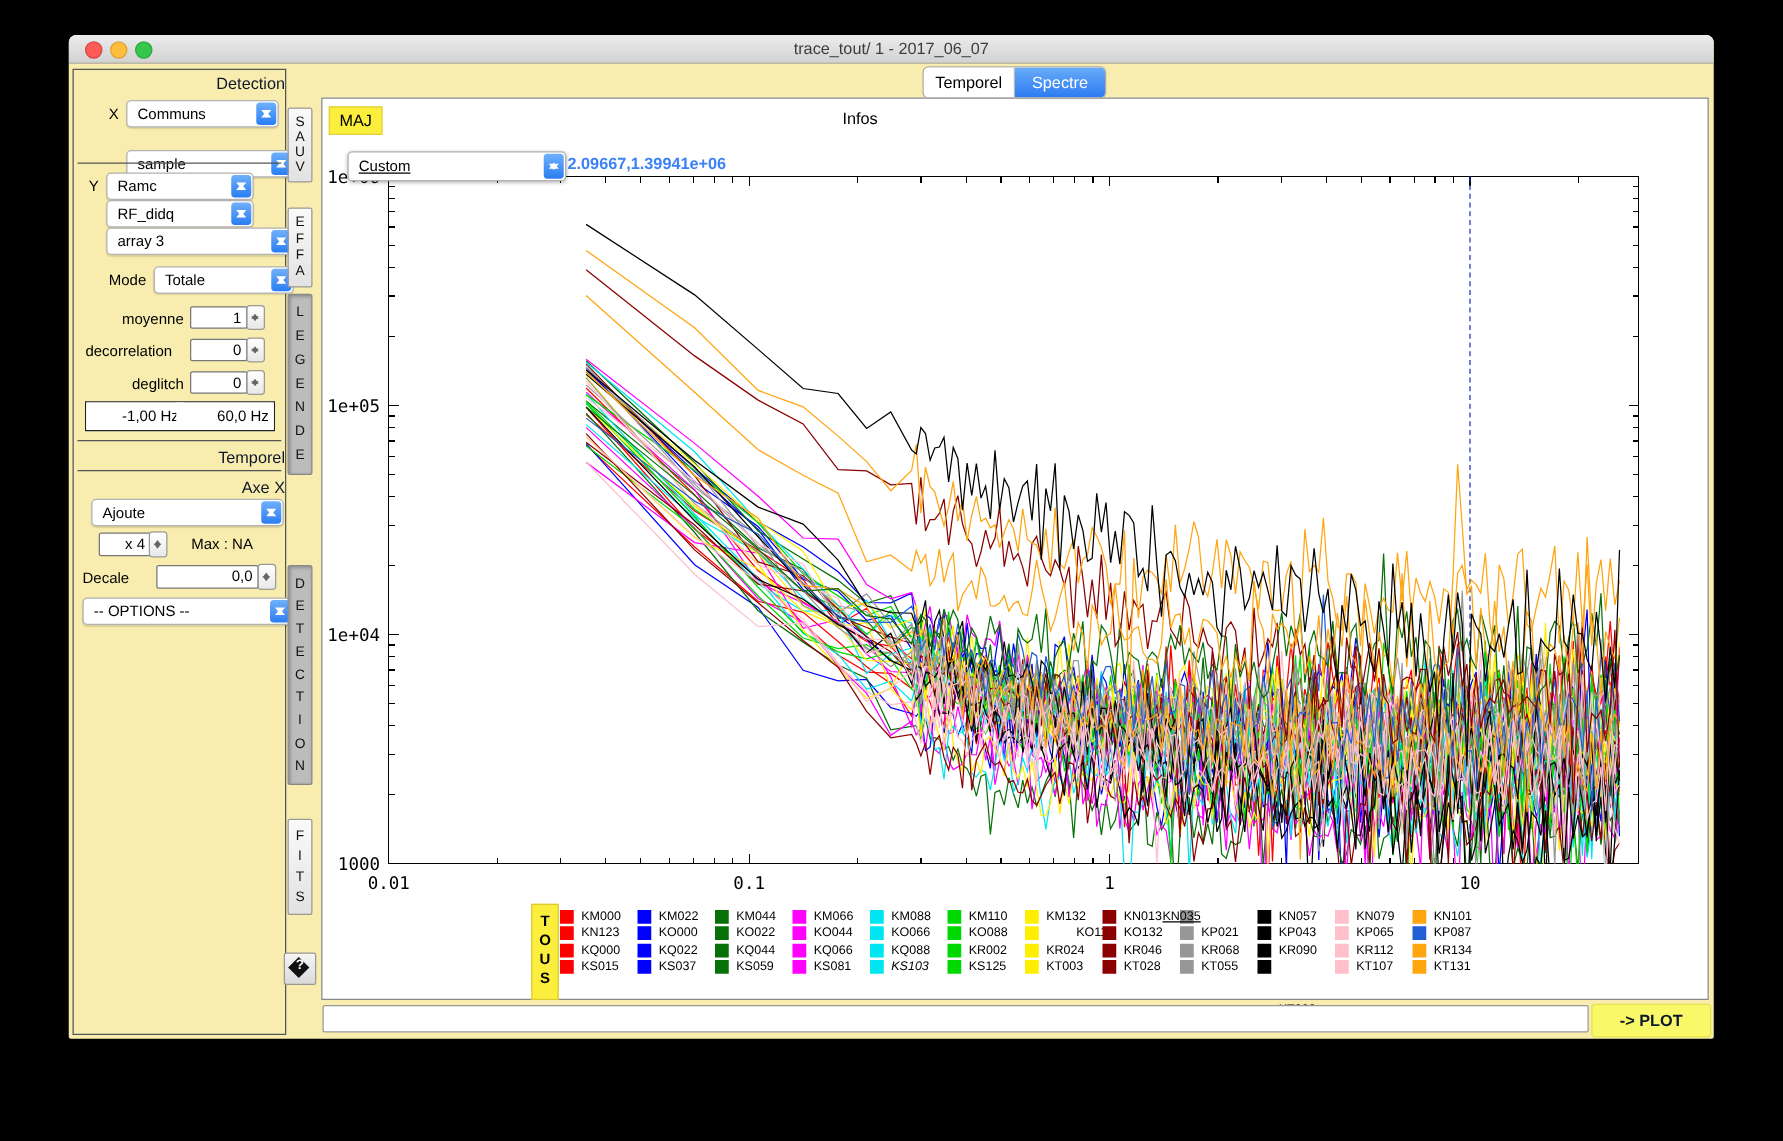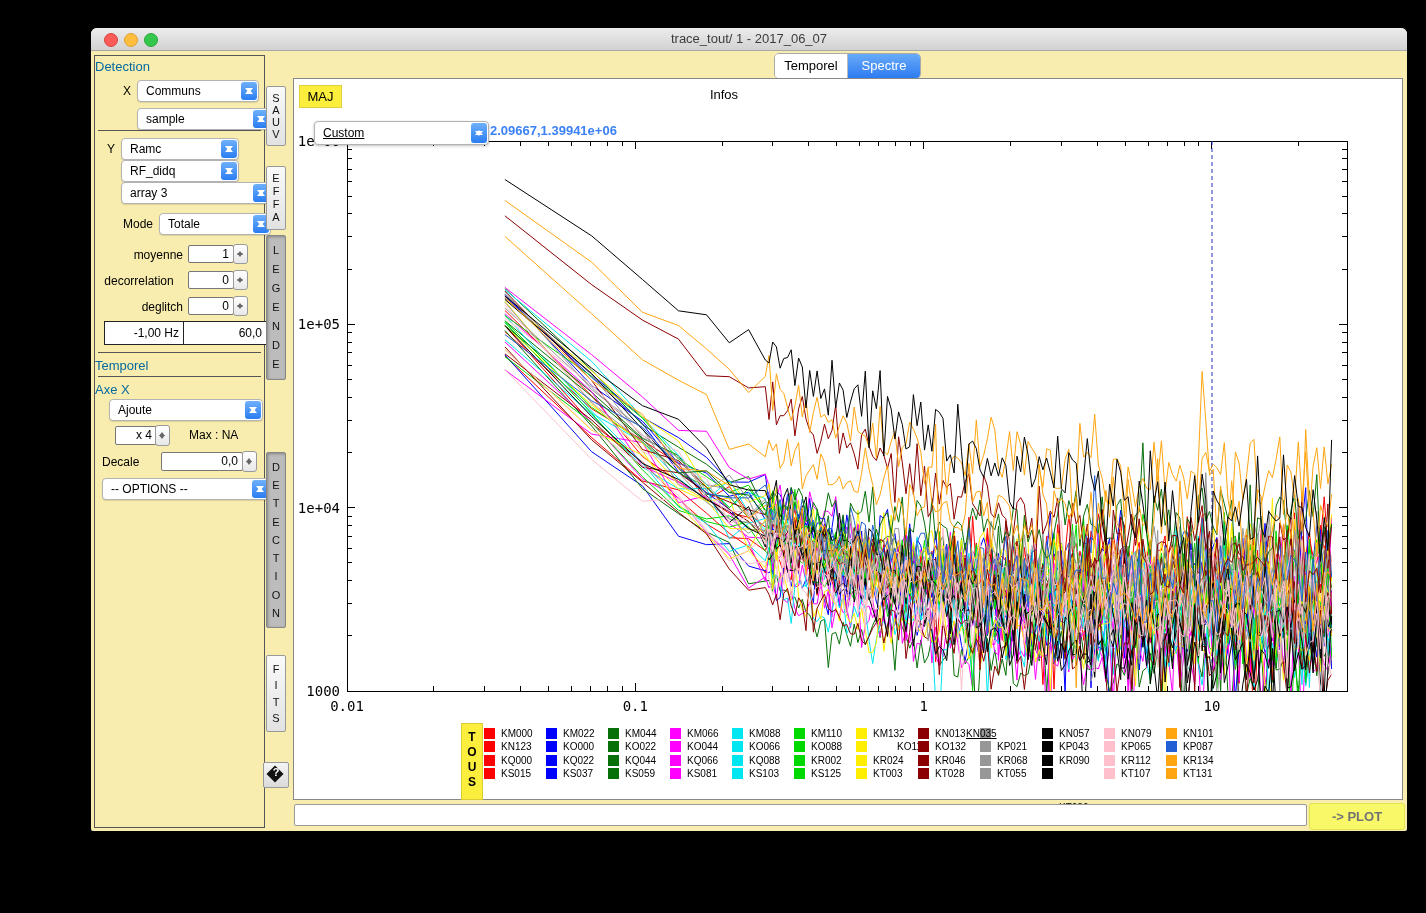--- a/index.html
+++ b/index.html
@@ -1,43 +1,43 @@
 <!DOCTYPE html>
 <html><head>
 <meta charset="utf-8">
 <style>
   html,body{margin:0;padding:0;background:#000;width:1426px;height:913px;overflow:hidden;
     font-family:"Liberation Sans",sans-serif;-webkit-font-smoothing:antialiased;}
   #window{position:absolute;left:55px;top:28px;width:1316px;height:803px;background:#f8edae;
-    border-radius:6px 6px 2px 2px;overflow:hidden;box-shadow:0 8px 30px rgba(0,0,0,.6);margin-left:36px;}
+    border-radius:6px 6px 2px 2px;overflow:hidden;box-shadow:0 8px 30px rgba(0,0,0,.6);}
   
   #titlebar{position:absolute;left:0;top:0;right:0;height:22px;
     background:linear-gradient(#ececec,#d2d2d2);border-bottom:1px solid #a8a8a8;}
   .tl{position:absolute;top:5px;width:12px;height:12px;border-radius:50%;}
   #btn-close{left:13px;background:#fc5b57;border:1px solid #d94542;}
   #btn-min{left:33px;background:#fdbe3f;border:1px solid #dfa133;}
   #btn-zoom{left:53px;background:#34c74b;border:1px solid #2aa73d;}
   #win-title{position:absolute;left:0;right:0;top:3px;text-align:center;font-size:13px;color:#3c3c3c;}
   
   #sidebar{position:absolute;left:3px;top:27px;width:169px;height:771px;border:1px solid #555;background:#f8edae;}
-  .panel-title{position:absolute;left:0;right:0;text-align:left;font-size:13px;color:#0369a1;}
+  .panel-title{position:absolute;left:16px;right:0;text-align:right;font-size:13px;color:#0f172a;}
   .hline{position:absolute;left:3px;right:3px;height:1px;background:#555;}
   .lbl{position:absolute;font-size:12px;color:#000;}
   .sel{position:absolute;background:#fff;border:1px solid #b3b3b3;border-radius:4px;font-size:12px;
     color:#000;padding-left:8px;box-shadow:0 1px 1px rgba(0,0,0,.12);overflow:hidden;white-space:nowrap;}
   .sel .arr{position:absolute;right:1px;top:1px;bottom:1px;width:16px;border-radius:3px;
     background:linear-gradient(#6fb0fb,#2a7df2);}
   .sel .arr::before{content:"";position:absolute;left:4px;top:3px;border:4px solid transparent;border-bottom:5px solid #fff;}
   .sel .arr::after{content:"";position:absolute;left:4px;bottom:3px;border:4px solid transparent;border-top:5px solid #fff;}
   .numfield{position:absolute;background:#fff;border:1px solid #777;font-size:12px;color:#000;
     text-align:right;padding-right:4px;border-radius:2px;}
   .mini-step{position:absolute;width:13px;background:linear-gradient(#fff,#e8e8e8);border:1px solid #9a9a9a;border-radius:3px;}
   .mini-step::before{content:"";position:absolute;left:3px;top:3px;border:3px solid transparent;border-bottom:4px solid #666;}
   .mini-step::after{content:"";position:absolute;left:3px;bottom:3px;border:3px solid transparent;border-top:4px solid #666;}
-  #hzrow{position:absolute;left:9px;top:265px;width:150px;height:22px;border:1px solid #222;background:#fff;padding-left:29px;}
+  #hzrow{position:absolute;left:9px;top:265px;width:150px;height:22px;border:1px solid #222;background:#fff;}
   #hzrow .cell{position:absolute;top:0;bottom:0;width:74px;font-size:12px;text-align:right;padding-right:4px;line-height:22px;background:#fff;}
   #hz-min{left:0;border-right:1px solid #222;}
   #hz-max{right:0;}
   
   .vtab{position:absolute;left:175px;width:20px;text-align:center;font-size:11px;color:#111;
     white-space:pre-line;border-radius:2px;padding-top:5px;box-sizing:border-box;}
   .vtab.raised{background:linear-gradient(#fafafa,#e2e2e2);border:1px solid #999;}
   .vtab.pressed{background:#bcbcbc;border:1px solid #878787;box-shadow:inset 1px 1px 3px rgba(0,0,0,.3);}
   #help-btn{position:absolute;left:172px;top:734px;width:24px;height:24px;background:linear-gradient(#f5f5f5,#dadada);
     border:1px solid #999;border-radius:2px;}
@@ -60,40 +60,40 @@
   #plot-wrap{position:absolute;left:1px;top:52px;width:1060px;height:590px;}
   
   #tous-btn{position:absolute;left:167px;top:644px;width:22px;height:77px;background:#fcee3c;border:1px solid #ddca35;
     font-size:12px;font-weight:700;text-align:center;white-space:pre-line;line-height:15px;padding-top:6px;box-sizing:border-box;}
   .lg-sw{position:absolute;width:11px;height:11px;}
   .lg-lb{position:absolute;font-size:10px;color:#000;white-space:nowrap;}
   
   #cmdline{position:absolute;left:203px;top:776px;width:1013px;height:22px;border:1px solid #999;background:#fff;
     font-size:12px;padding:0 4px;border-radius:2px;box-sizing:border-box;}
   #plot-btn{position:absolute;left:1218px;top:775px;width:94px;height:25px;background:#f8f868;border:1px solid #e3e34d;
-    border-radius:3px;font-size:13px;font-weight:700;color:#737373;text-align:center;line-height:25px;}
+    border-radius:3px;font-size:13px;font-weight:700;color:#0f172a;text-align:center;line-height:25px;}
 </style>
 </head>
 <body>
 
 <div id="window">
   <div id="titlebar">
     <div id="btn-close" class="tl"></div>
     <div id="btn-min" class="tl"></div>
     <div id="btn-zoom" class="tl"></div>
     <div id="win-title">trace_tout/ 1 - 2017_06_07</div>
   </div>
 
   <div id="sidebar">
     <div class="panel-title" style="top:3px;">Detection</div>
     <div class="lbl" style="left:28px;top:28px;">X</div>
     <div class="sel" style="left:42px;top:24px;width:112px;height:20px;line-height:20px;">
       <span>Communs</span><span class="arr"></span>
     </div>
-    <div class="sel" style="left:42px;top:52px;width:124px;height:20px;line-height:20px;">
+    <div class="sel" style="left:42px;top:64px;width:124px;height:20px;line-height:20px;">
       <span>sample</span><span class="arr"></span>
     </div>
     <div class="hline" style="top:74px;"></div>
 
     <div class="lbl" style="left:12px;top:86px;">Y</div>
     <div class="sel" style="left:26px;top:82px;width:108px;height:20px;line-height:20px;">
       <span>Ramc</span><span class="arr"></span>
     </div>
     <div class="sel" style="left:26px;top:104px;width:108px;height:20px;line-height:20px;">
       <span>RF_didq</span><span class="arr"></span>
@@ -379,21 +379,21 @@
       <div class="lg-lb" style="left: 393px; top: 675.6px;">KQ066</div>
       <div class="lg-sw" style="left: 376px; top: 688.9px; background: rgb(255, 0, 255);"></div>
       <div class="lg-lb" style="left: 393px; top: 688.9px;">KS081</div>
       <div class="lg-sw" style="left: 438px; top: 649px; background: rgb(0, 230, 240);"></div>
       <div class="lg-lb" style="left: 455px; top: 649px;">KM088</div>
       <div class="lg-sw" style="left: 438px; top: 662.3px; background: rgb(0, 230, 240);"></div>
       <div class="lg-lb" style="left: 455px; top: 662.3px;">KO066</div>
       <div class="lg-sw" style="left: 438px; top: 675.6px; background: rgb(0, 230, 240);"></div>
       <div class="lg-lb" style="left: 455px; top: 675.6px;">KQ088</div>
       <div class="lg-sw" style="left: 438px; top: 688.9px; background: rgb(0, 230, 240);"></div>
-      <div class="lg-lb" style="left: 455px; top: 688.9px;">KS103</div>
+      <div class="lg-lb" style="left: 455px; top: 688.9px; font-style: italic;">KS103</div>
       <div class="lg-sw" style="left: 500px; top: 649px; background: rgb(0, 217, 0);"></div>
       <div class="lg-lb" style="left: 517px; top: 649px;">KM110</div>
       <div class="lg-sw" style="left: 500px; top: 662.3px; background: rgb(0, 217, 0);"></div>
       <div class="lg-lb" style="left: 517px; top: 662.3px;">KO088</div>
       <div class="lg-sw" style="left: 500px; top: 675.6px; background: rgb(0, 217, 0);"></div>
       <div class="lg-lb" style="left: 517px; top: 675.6px;">KR002</div>
       <div class="lg-sw" style="left: 500px; top: 688.9px; background: rgb(0, 217, 0);"></div>
       <div class="lg-lb" style="left: 517px; top: 688.9px;">KS125</div>
       <div class="lg-sw" style="left: 562px; top: 649px; background: rgb(255, 238, 0);"></div>
       <div class="lg-lb" style="left: 579px; top: 649px;">KM132</div>

